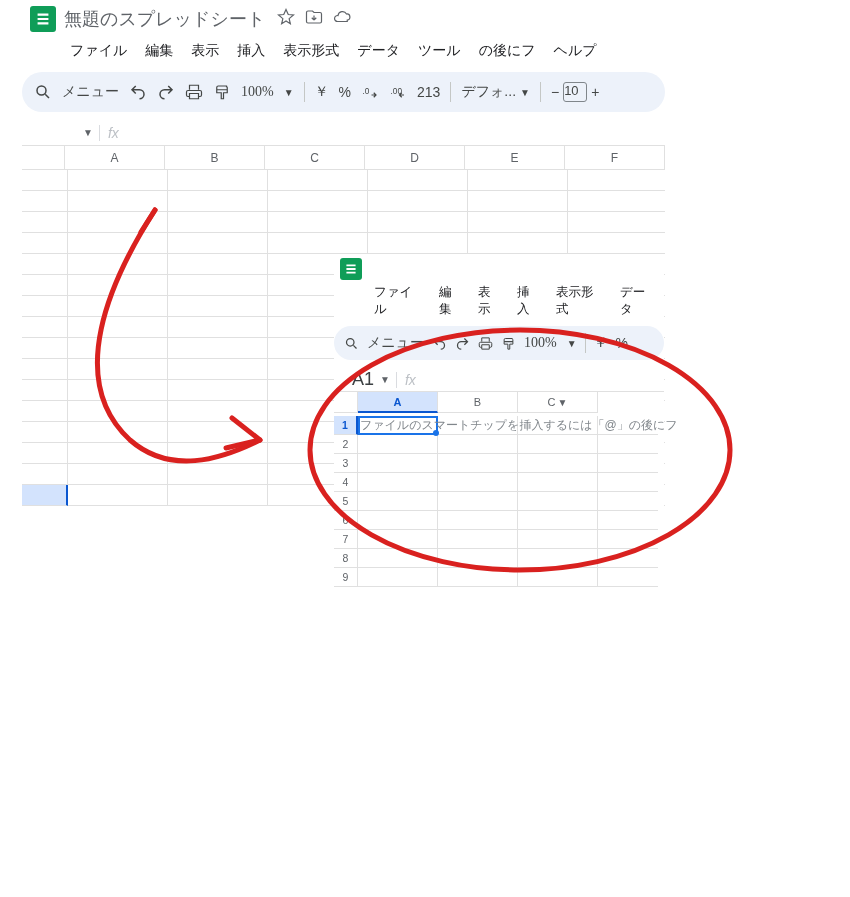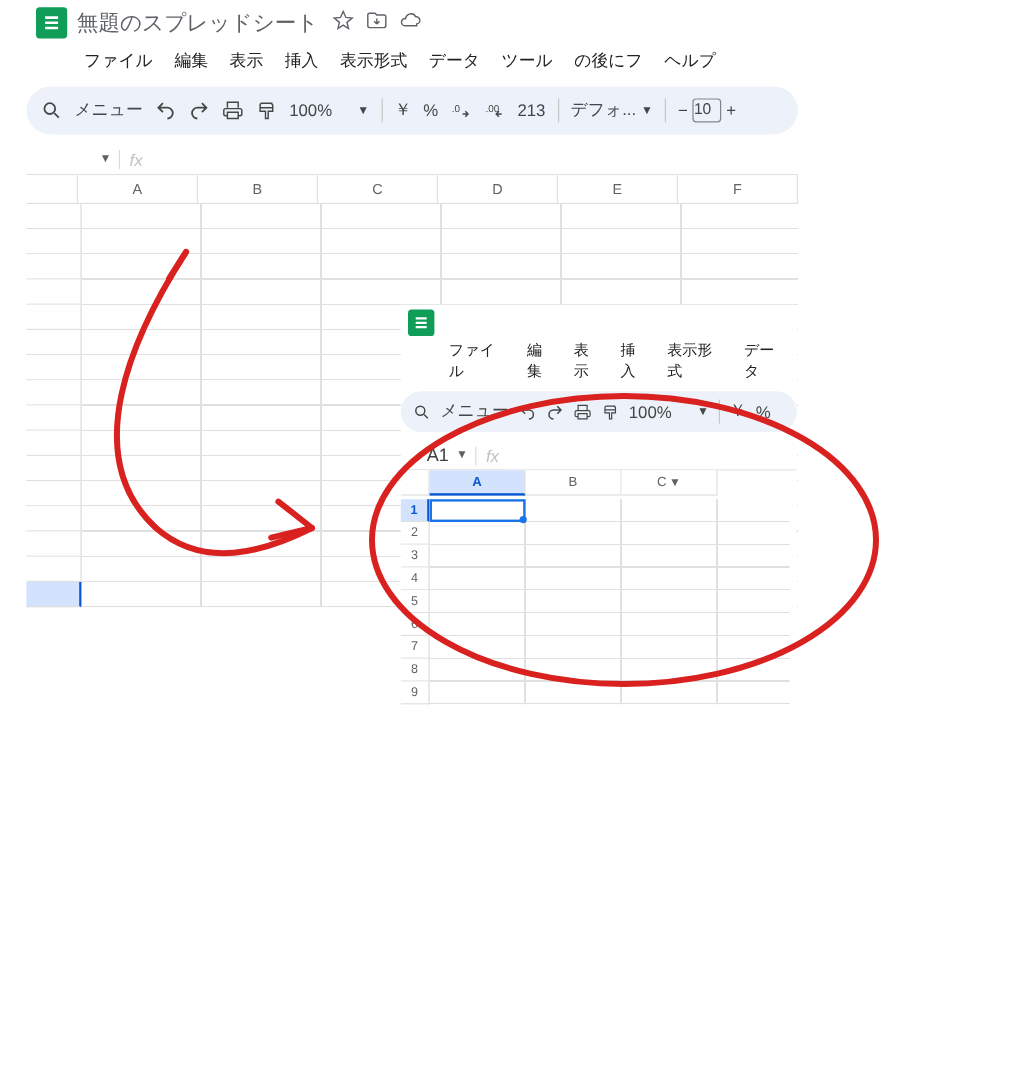--- a/index.html
+++ b/index.html
@@ -40,21 +40,21 @@
 .toolbar {
   display: flex; align-items: center; gap: 10px;
   background: #edf2fa; border-radius: 24px;
   padding: 4px 12px; margin: 2px 0 8px 0;
   height: 40px;
   font-size: 14px; color: #444746;
 }
 .toolbar .sep { width:1px; height:20px; background:#c4c7c5; }
 .toolbar svg { width: 18px; height: 18px; fill:#444746; }
 .tbtn { display:flex; align-items:center; gap:4px; cursor:pointer; }
-.zoom-box { display:flex; align-items:center; gap:21px; }
+.zoom-box { display:flex; align-items:center; gap:10px;font-family:Liberation Serif, serif; }
 .font-size-box {
   display:flex; align-items:center; gap:4px;
 }
 .font-size-input {
   width: 24px; height:20px; border:1px solid #80868b; border-radius:3px;
   font-size:13px;
 }
 .tiny-caret { font-size:10px; color:#444746; }
 
 
@@ -101,21 +101,21 @@
   background:#fff;
 }
 .inset-app .header-row { padding: 4px 0 2px 6px; gap:6px; }
 .inset-app .logo-main { width:22px; height:22px; font-size:12px; }
 .inset-app .doc-title { font-size:13px; color:#5f6368; }
 .inset-app .menubar { padding: 0 0 4px 34px; font-size:12.5px; }
 .inset-app .menubar span { padding:2px 6px; }
 .inset-app .toolbar { height:34px; gap:8px; padding:2px 10px; border-radius:20px; }
 .inset-app .toolbar svg { width:15px; height:15px; }
 .inset-app .fx-row { height:24px; }
-.inset-app .name-box { width:40px; font-size:15px; }
+.inset-app .name-box { width:40px; font-size:18px; }
 .inset-app .col-h { flex:0 0 80px; font-size:11px; line-height:21px; height:21px; }
 .inset-app .col-h.selA { background:#d3e3fd; color:#0b57d0; font-weight:600; border-bottom:2px solid #0b57d0; }
 .inset-app .corner { width:24px; height:21px; }
 .inset-app .row-headers { width:24px; }
 .inset-app .row-h { height:19px; line-height:19px; font-size:10.5px; }
 .inset-app .row-h.selected { background:#d3e3fd; color:#0b57d0; font-weight:600; }
 .inset-cells { position:relative; height:171px; width:300px; }
 .inset-cells .cells-bg {
   position:absolute; inset:0;
   background-image:
@@ -358,20 +358,21 @@
           <div class="row-h">3</div>
           <div class="row-h">4</div>
           <div class="row-h">5</div>
           <div class="row-h">6</div>
           <div class="row-h">7</div>
           <div class="row-h">8</div>
           <div class="row-h">9</div>
         </div>
       <div class="inset-cells">
         <div class="cells-bg"></div>
+        <div class="smartchip-text">ファイルのスマートチップを挿入するには「@」の後にフ</div>
         <div class="active-cell-inset"></div>
       </div>
     </div>
   </div>
 </div>
 
 <svg class="anno" width="850" height="897">
   <g stroke="#d9211f" stroke-width="5" fill="none" stroke-linecap="round">
 
     <ellipse cx="520" cy="450" rx="210" ry="120"></ellipse>

